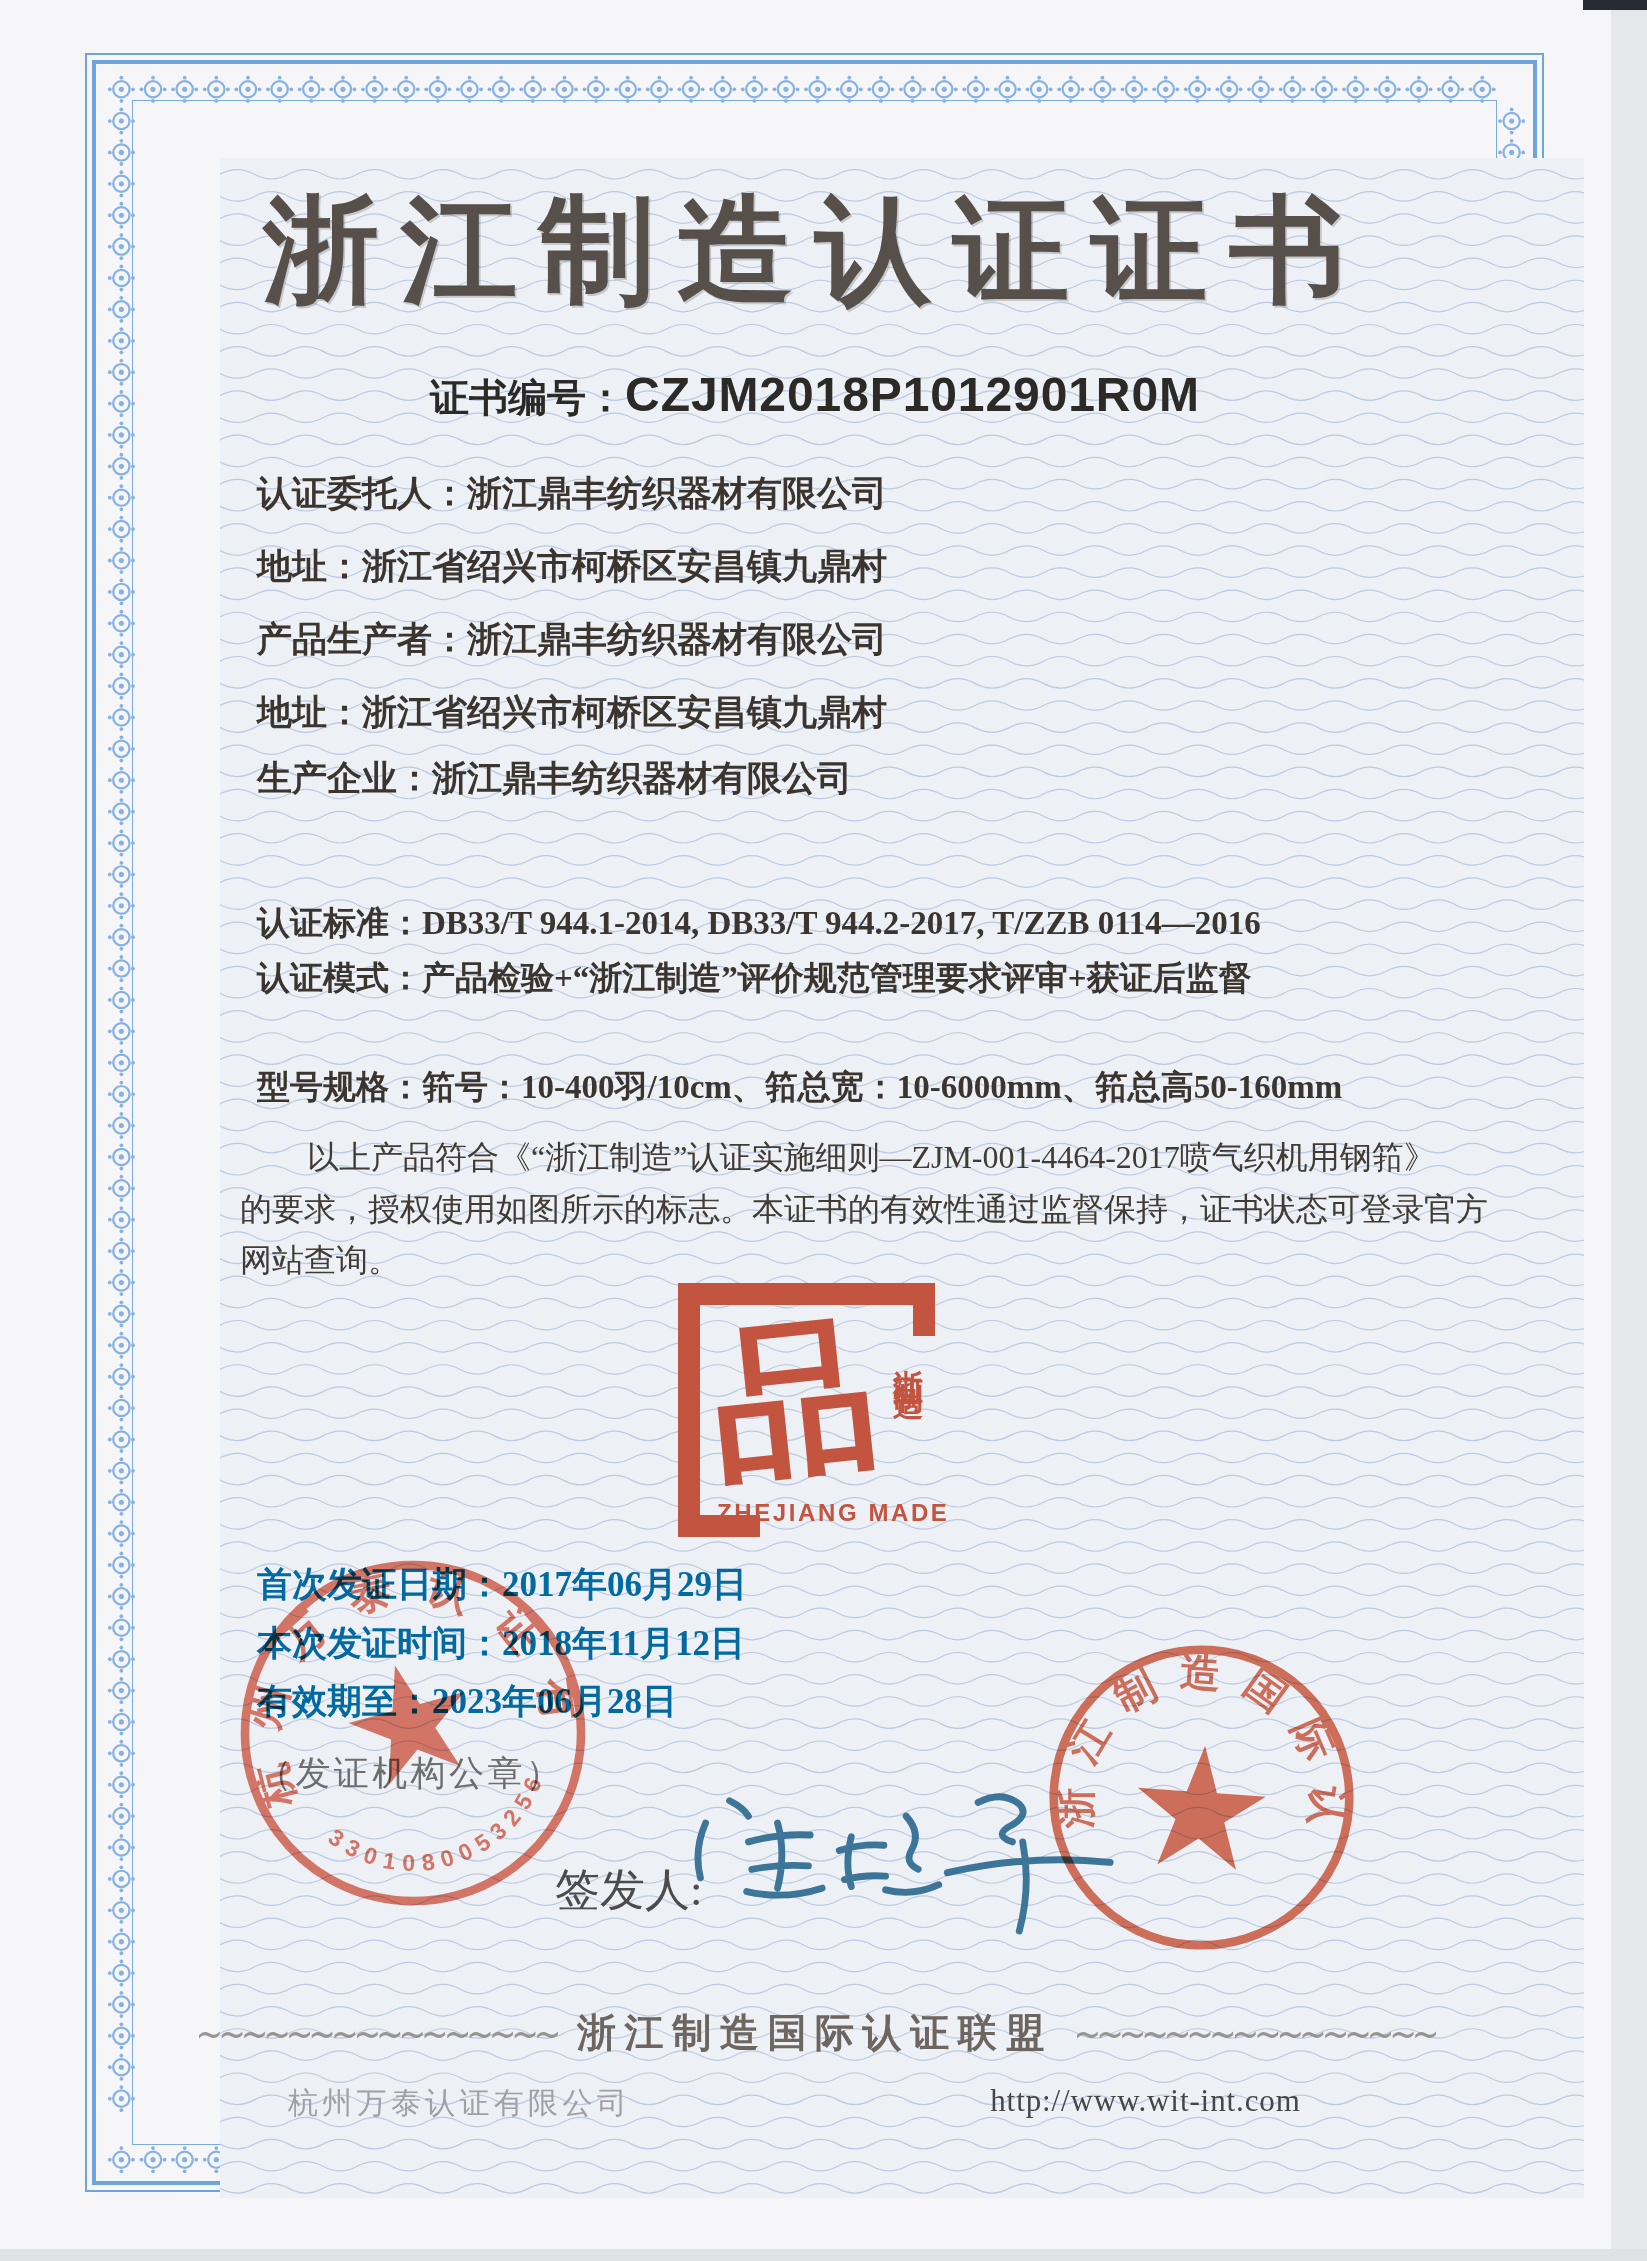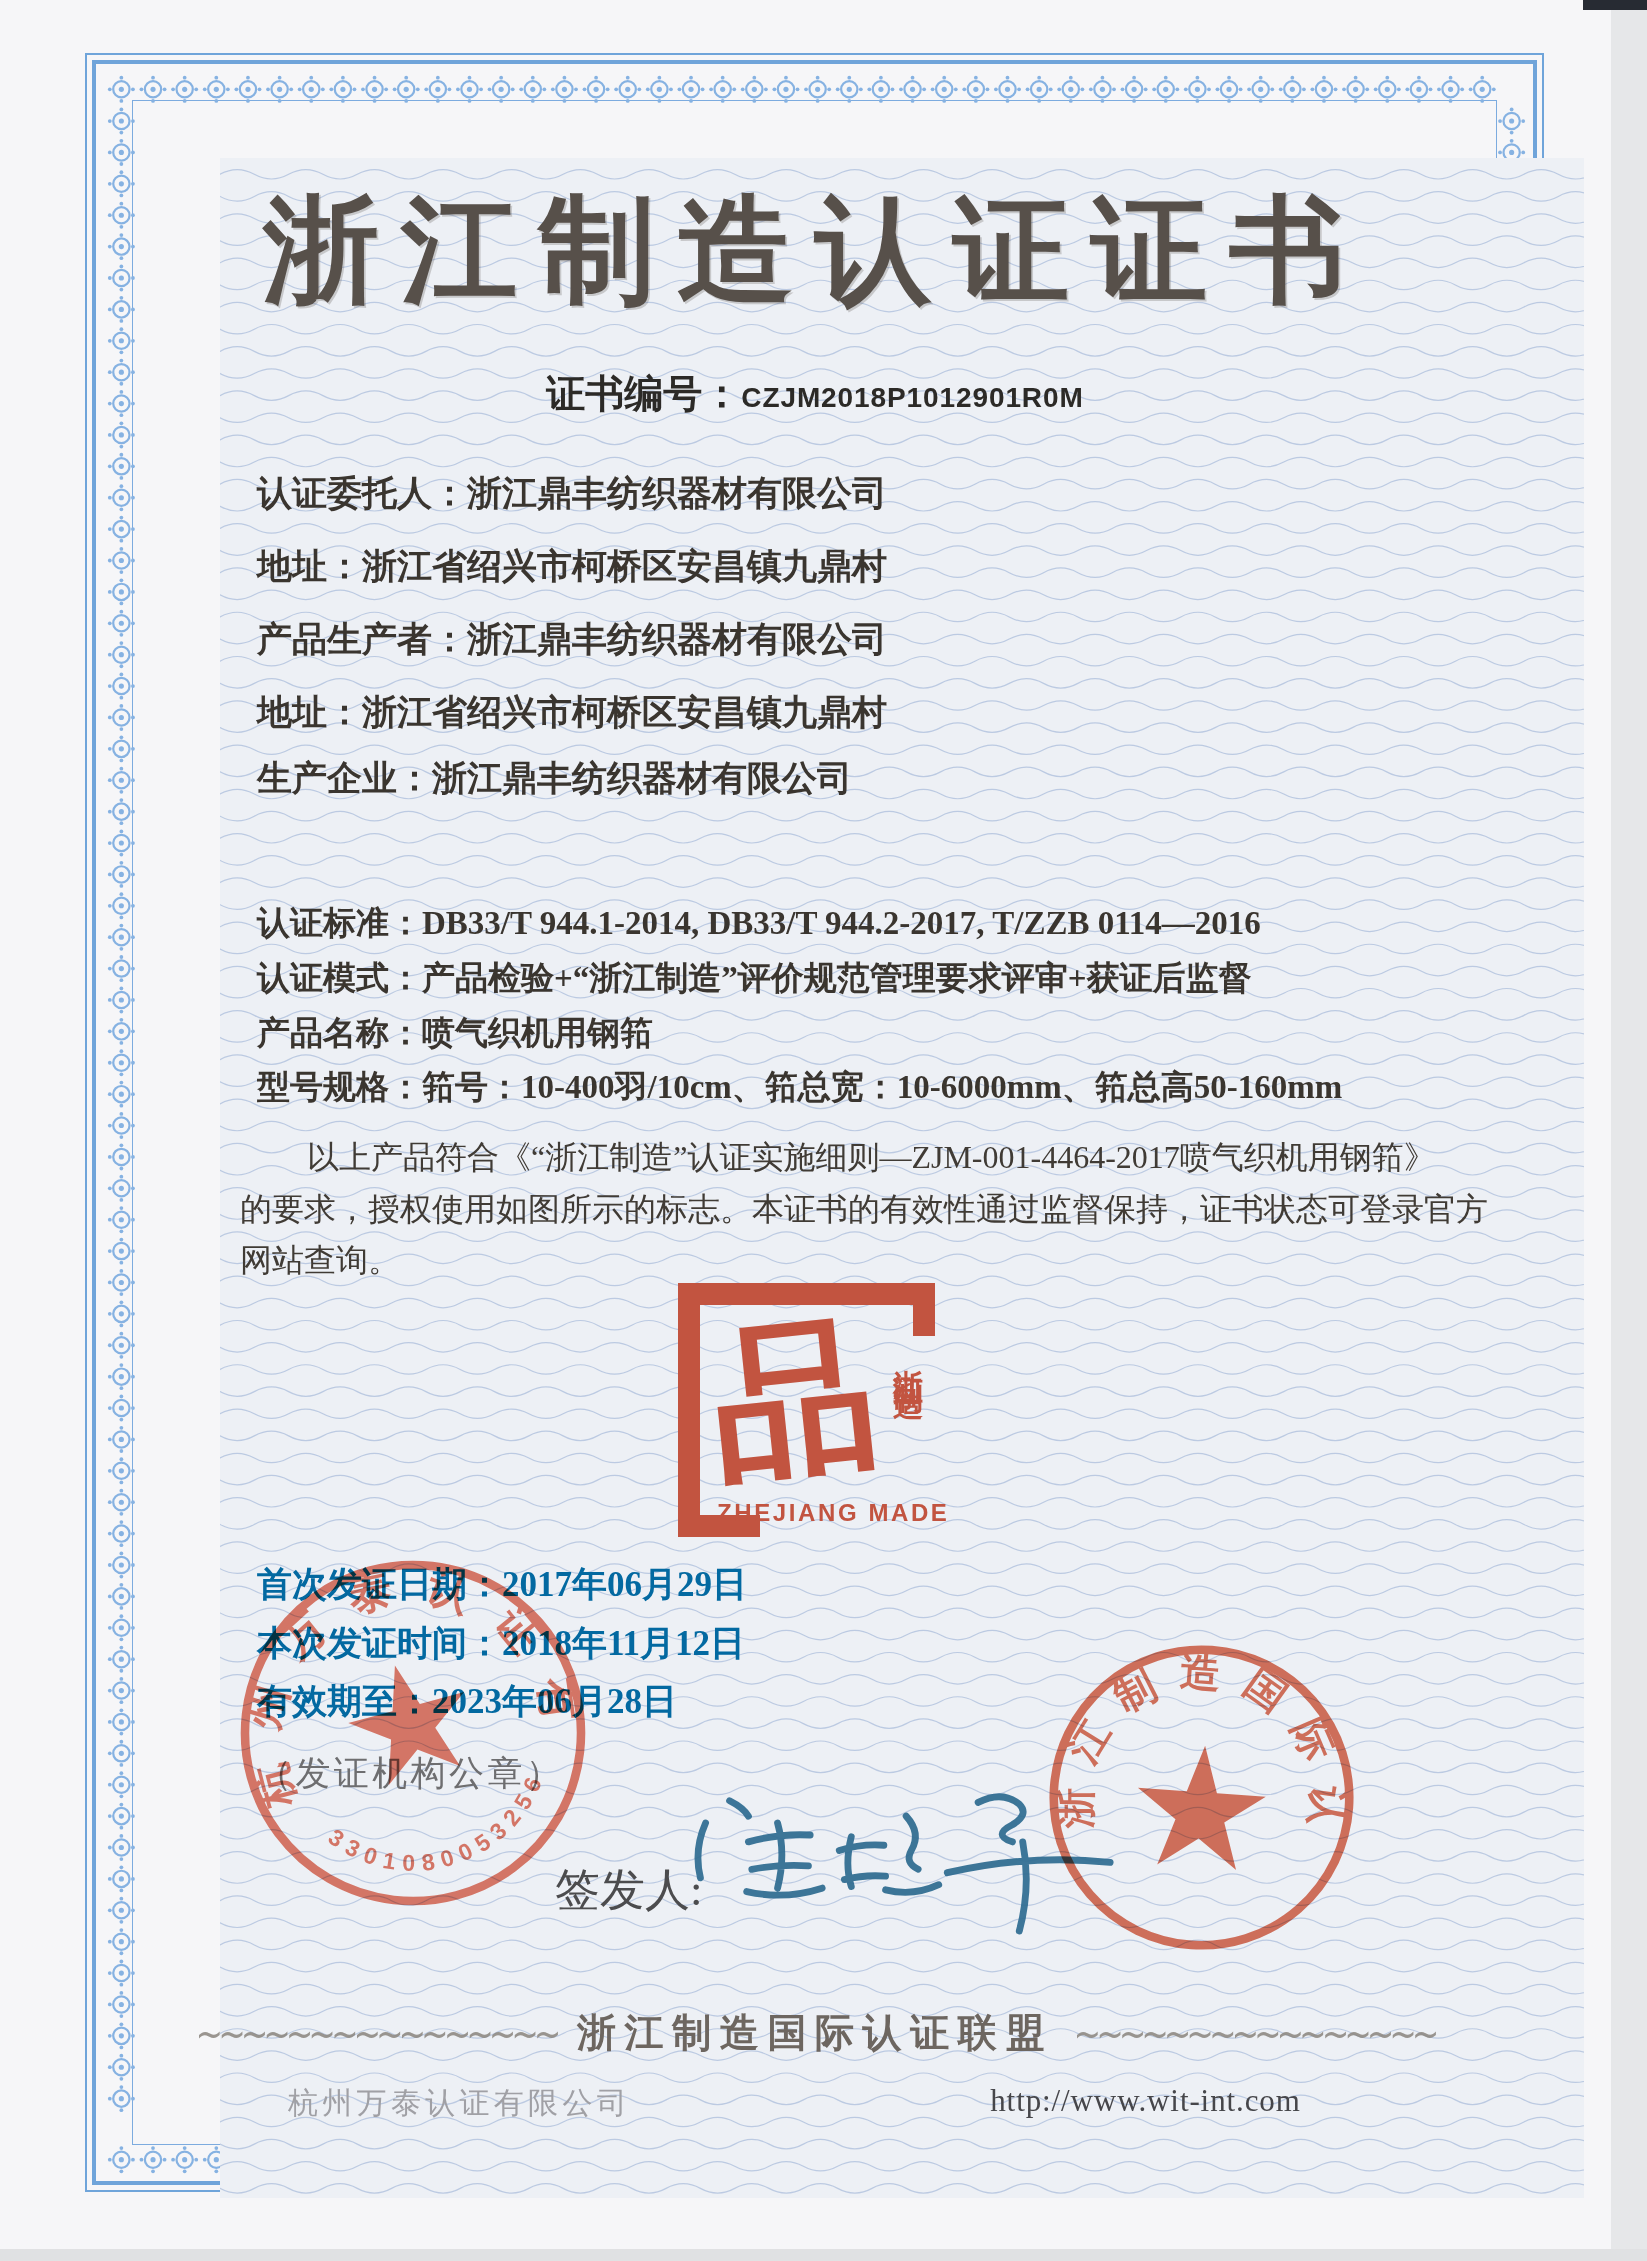--- a/index.html
+++ b/index.html
@@ -22,21 +22,21 @@
   #content{position:absolute;left:133px;top:103px;width:1364px;height:2040px;background:#edf0f5;}
   #waves{position:absolute;left:0;top:0;width:1364px;height:2040px;}
 
   .textlayer{position:absolute;left:133px;top:103px;width:1364px;height:2040px;}
 
   #title{position:absolute;left:0;top:70px;width:100%;text-align:center;
          font-size:116px;font-weight:bold;color:#57504a;letter-spacing:22px;
          text-shadow:1.7px 1.7px 0 rgba(87,80,74,.25);}
   #certno-row{position:absolute;left:0;top:264px;width:100%;text-align:center;color:#2c2a27;}
   #certno-row .lbl{font-size:39px;font-weight:bold;}
-  #certno-row .num{font-family:"Liberation Sans","DejaVu Sans",sans-serif;font-size:28px;font-weight:bold;letter-spacing:0.9px;}
+  #certno-row .num{font-family:"Liberation Sans","DejaVu Sans",sans-serif;font-size:48px;font-weight:bold;letter-spacing:0.9px;}
 
   .frow{position:absolute;left:124px;font-size:35px;font-weight:bold;color:#3a352f;white-space:nowrap;}
   .srow{position:absolute;left:124px;font-size:33px;font-weight:bold;color:#3a352f;white-space:nowrap;}
   .statement{position:absolute;left:107px;width:1201px;font-size:32px;color:#403b35;line-height:51px;white-space:nowrap;}
 
   
   #logo{position:absolute;left:545px;top:1180px;width:257px;height:254px;}
   #logo .bar{position:absolute;background:#c25440;}
   #logo-glyph{position:absolute;left:24px;top:6.9px;width:184px;text-align:center;font-size:165px;font-weight:bold;
               color:#c25440;transform:rotate(-6deg);font-family:"Liberation Serif",serif;}
@@ -415,21 +415,20 @@
     </div>
 
     <div class="frow" style="top:367px"><span>认证委托人：</span><span>浙江鼎丰纺织器材有限公司</span></div>
     <div class="frow" style="top:440px"><span>地址：</span><span>浙江省绍兴市柯桥区安昌镇九鼎村</span></div>
     <div class="frow" style="top:513px"><span>产品生产者：</span><span>浙江鼎丰纺织器材有限公司</span></div>
     <div class="frow" style="top:586px"><span>地址：</span><span>浙江省绍兴市柯桥区安昌镇九鼎村</span></div>
     <div class="frow" style="top:652px"><span>生产企业：</span><span>浙江鼎丰纺织器材有限公司</span></div>
 
     <div class="srow" style="top:798px"><span>认证标准：</span><span>DB33/T 944.1-2014, DB33/T 944.2-2017, T/ZZB 0114—2016</span></div>
     <div class="srow" style="top:853px"><span>认证模式：</span><span>产品检验+“浙江制造”评价规范管理要求评审+获证后监督</span></div>
-    <div class="srow" style="top:908px"><span>产品名称：</span><span>喷气织机用钢筘</span></div>
     <div class="srow" style="top:962px"><span>型号规格：</span><span>筘号：10-400羽/10cm、筘总宽：10-6000mm、筘总高50-160mm</span></div>
 
     <div class="statement" style="top:1029px;padding-left:67px">以上产品符合《“浙江制造”认证实施细则—ZJM-001-4464-2017喷气织机用钢筘》</div>
     <div class="statement" style="top:1081px">的要求，授权使用如图所示的标志。本证书的有效性通过监督保持，证书状态可登录官方</div>
     <div class="statement" style="top:1132px">网站查询。</div>
 
     <div id="logo">
       <div class="bar" style="left:0;top:0;width:257px;height:22px"></div>
       <div class="bar" style="left:0;top:0;width:22px;height:254px"></div>
       <div class="bar" style="left:235px;top:0;width:22px;height:53px"></div>

